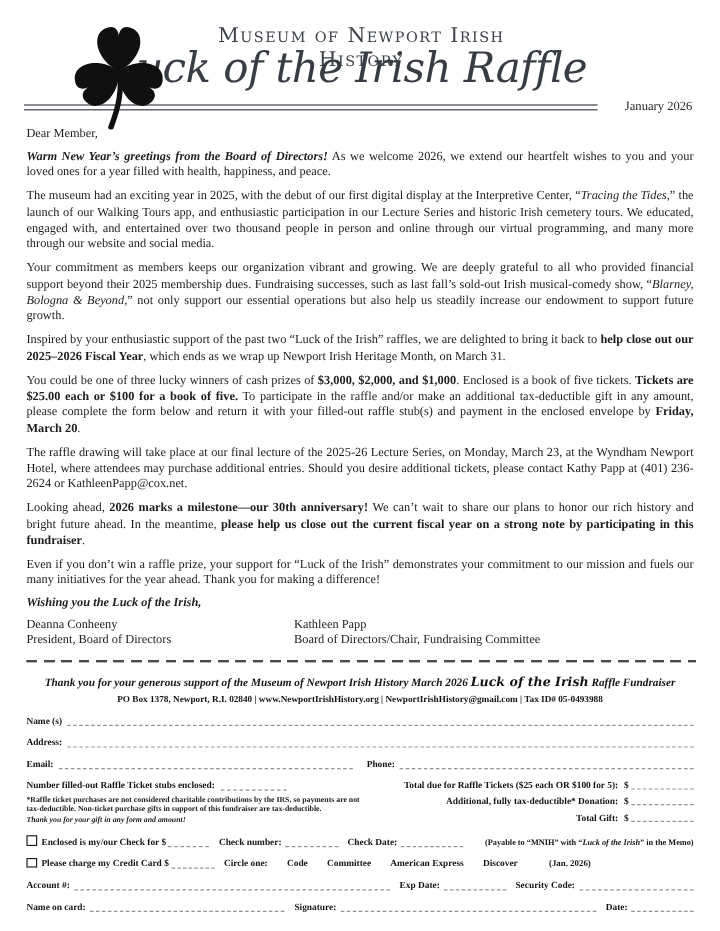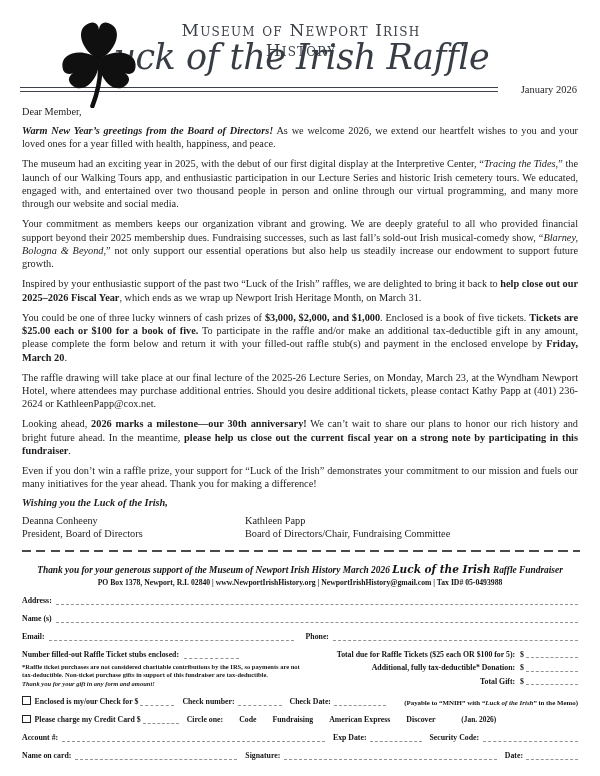--- a/index.html
+++ b/index.html
@@ -59,21 +59,21 @@
   .w55 { width:55px; margin-left:5px; }
   .f36 { flex:3.6 1 0; margin-left:4px; } .f13 { flex:1.3 1 0; margin-left:4px; }
   .f16 { flex:1.6 1 0; margin-left:4px; } .f21 { flex:2.1 1 0; margin-left:4px; }
   .ml8 { margin-left:8px; } .ml12 { margin-left:12px; } .ml16 { margin-left:16px; } .ml26 { margin-left:26px; }
 
   .split { display:flex; margin-bottom:6px; }
   .split-left { flex:0 0 302px; }
   .split-right { flex:1 1 auto; }
   .stub-row { display:flex; align-items:flex-end; font-size:7.8px; font-weight:bold; white-space:nowrap;font-family:Liberation Serif, serif; }
   .disclaimer { margin-top:4px; font-size:6.5px; font-weight:bold; line-height:1.32; padding-right:16px; color:#202022; }
-  .amt { display:flex; justify-content:flex-end; align-items:center; font-size:7.8px; font-weight:bold; margin-bottom:4.5px; white-space:nowrap; }
+  .amt { display:flex; justify-content:flex-end; align-items:flex-start; font-size:7.8px; font-weight:bold; margin-bottom:4.5px; white-space:nowrap; }
   .amt .dollar { margin:0 2px 0 5px; }
   .amt .lead { width:52px; }
 
   .checkbox {
     display:inline-block; width:6.5px; height:6.5px; border:1.1px solid #222;
     margin:0 4px 1px 0; flex:0 0 auto;
   }
   .payable { margin-left:auto; font-size:6.9px; padding-left:6px; }
   .jan-note { font-size:7.4px; }
 </style>
@@ -126,26 +126,26 @@
 
   <div class="dashline"></div>
 
   <div class="form">
     <div class="form-title">
       <span>Thank you for your generous support of the Museum of Newport Irish History March 2026 </span><span class="script-inline">Luck of the Irish</span><span> Raffle Fundraiser</span>
     </div>
     <div class="form-contact">PO Box 1378, Newport, R.I. 02840 | www.NewportIrishHistory.org | NewportIrishHistory@gmail.com | Tax ID# 05-0493988</div>
 
     <div class="frow">
+      <span>Name (s)</span>
+      <span class="lead grow"></span>
+    </div>
+
+    <div class="frow">
       <span>Address:</span>
-      <span class="lead grow"></span>
-    </div>
-
-    <div class="frow">
-      <span>Name (s)</span>
       <span class="lead grow"></span>
     </div>
 
     <div class="frow">
       <span>Email:</span>
       <span class="lead grow"></span>
       <span class="ml12">Phone:</span>
       <span class="lead grow"></span>
     </div>
 
@@ -191,21 +191,21 @@
         <span>(Payable to “MNIH” with “</span><span class="i">Luck of the Irish</span><span>” in the Memo)</span>
       </span>
     </div>
 
     <div class="frow">
       <span class="checkbox"></span>
       <span>Please charge my Credit Card $</span>
       <span class="lead w36"></span>
       <span class="ml8">Circle one:</span>
       <span class="ml16">Code</span>
-      <span class="ml16">Fundraising</span>
+      <span class="ml16">Committee</span>
       <span class="ml16">American Express</span>
       <span class="ml16">Discover</span>
       <span class="ml26 jan-note">(Jan. 2026)</span>
     </div>
 
     <div class="frow">
       <span>Account #:</span>
       <span class="lead f36"></span>
       <span class="ml8">Exp Date:</span>
       <span class="lead w52"></span>

